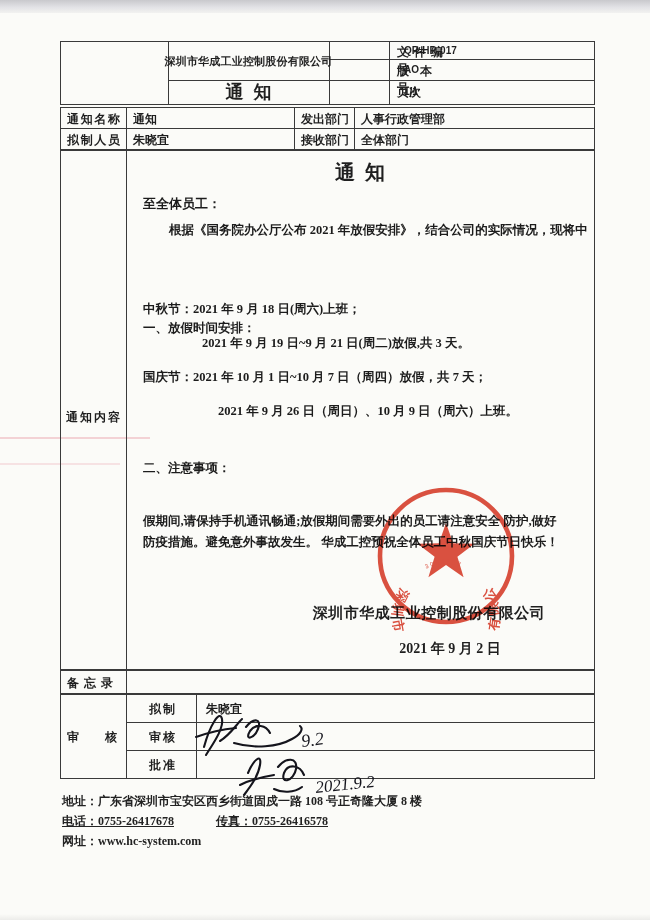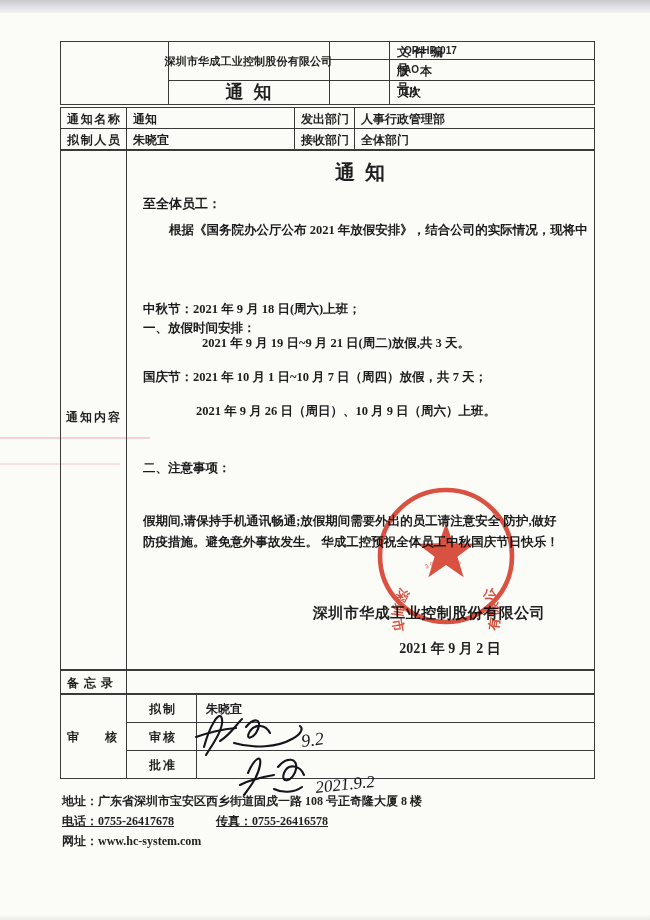--- a/index.html
+++ b/index.html
@@ -97,21 +97,21 @@
   <div class="cell jlabel" style="left:5px;top:258px;width:54px;">通知内容</div>
 
   <div class="cell" style="left:65px;top:0;width:468px;height:517px;">
     <div class="ctitle" style="top:8px;">通知</div>
     <div class="cline" style="left:17px;top:44px;font-size:13px;">至全体员工：</div>
     <div class="cline" style="left:43px;top:71px;">根据《国务院办公厅公布 2021 年放假安排》，结合公司的实际情况，现将中</div>
     <div class="cline" style="left:17px;top:121px;margin-top:48px;">一、放假时间安排：</div>
     <div class="cline" style="left:17px;top:150px;">中秋节：2021 年 9 月 18 日(周六)上班；</div>
     <div class="cline" style="left:76px;top:184px;">2021 年 9 月 19 日~9 月 21 日(周二)放假,共 3 天。</div>
     <div class="cline" style="left:17px;top:218px;">国庆节：2021 年 10 月 1 日~10 月 7 日（周四）放假，共 7 天；</div>
-    <div class="cline" style="left:70px;top:252px;text-align:center;">2021 年 9 月 26 日（周日）、10 月 9 日（周六）上班。</div>
+    <div class="cline" style="left:92px;top:252px;text-align:center;">2021 年 9 月 26 日（周日）、10 月 9 日（周六）上班。</div>
     <div class="cline" style="left:17px;top:309px;">二、注意事项：</div>
     <div class="cline" style="left:17px;top:383px;">防疫措施。避免意外事故发生。  华成工控预祝全体员工中秋国庆节日快乐！</div>
     <div class="cline" style="left:17px;top:362px;">假期间,请保持手机通讯畅通;放假期间需要外出的员工请注意安全 防护,做好</div>
     <div class="csign" style="left:178px;top:453px;width:250px;font-size:15px;letter-spacing:0.5px;">深圳市华成工业控制股份有限公司</div>
     <div class="csign" style="left:244px;top:489px;width:160px;font-size:14px;">2021 年 9 月 2 日</div>
   </div>
 </div>
 
 <div class="tbl" style="left:60px;top:670px;width:535px;height:24px;">
   <div class="vline" style="left:65px;"></div>

